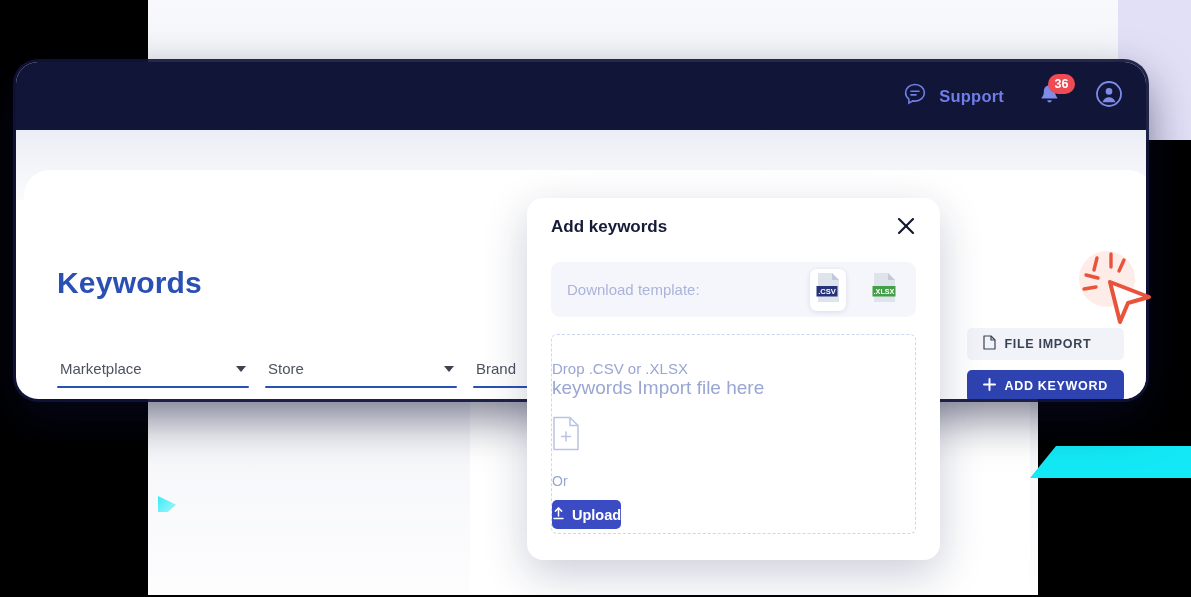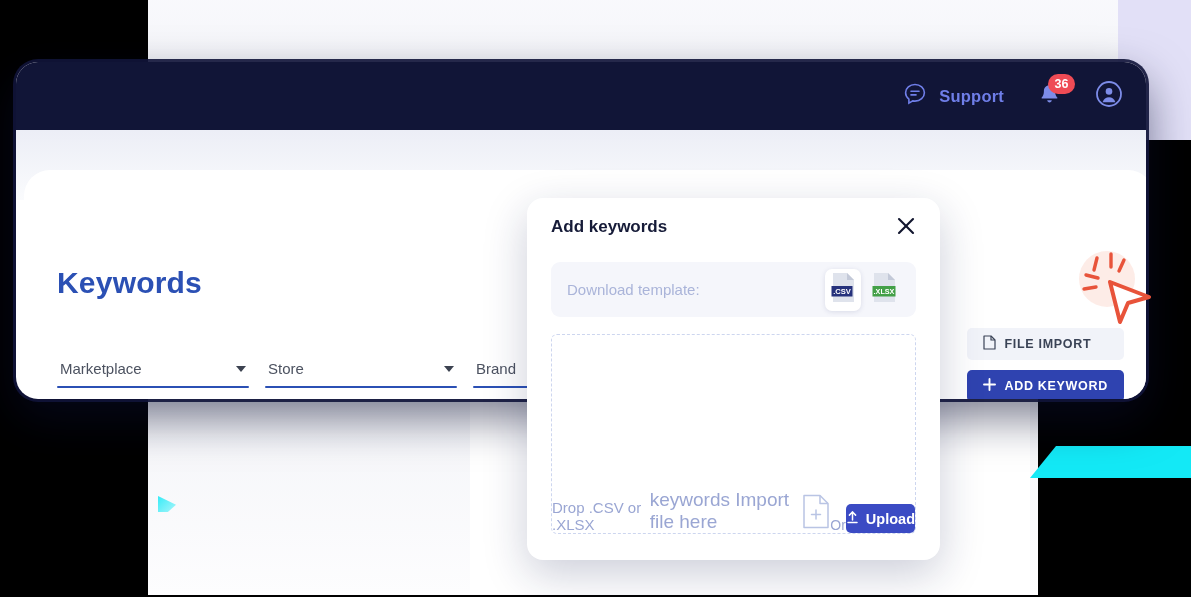--- a/index.html
+++ b/index.html
@@ -82,28 +82,28 @@
   .modal-head{position:relative;height:62px;}
   .modal-title{position:absolute;left:24px;top:19px;color:#161b38;font-size:17px;
                font-weight:700;}
   .modal-close{position:absolute;right:21px;top:17px;width:26px;height:26px;
                display:flex;align-items:center;justify-content:center;cursor:pointer;}
 
   .tmpl-box{position:absolute;left:24px;top:64px;width:365px;height:55px;
             background:#f5f6fb;border-radius:9px;display:flex;align-items:center;
             justify-content:space-between;padding:0 14px 0 16px;box-sizing:border-box;}
   .tmpl-label{color:#aab4d9;font-size:15px;}
-  .tmpl-icons{display:flex;align-items:center;gap:5px;}
+  .tmpl-icons{display:flex;align-items:center;gap:20px;}
   .ic-chip{width:36px;height:42px;display:flex;align-items:center;justify-content:center;
            border-radius:7px;cursor:pointer;}
   .ic-chip.hl{background:#ffffff;box-shadow:0 1px 5px rgba(40,50,110,.13);}
 
   .dropzone{position:absolute;left:24px;top:136px;width:365px;height:200px;
             border:1.6px dashed #cdd6ef;border-radius:6px;box-sizing:border-box;
-            display:flex;flex-direction:row;align-items:flex-end;cursor:pointer;}
+            display:flex;flex-direction:column;align-items:flex-start;cursor:pointer;}
   .dz-l1{color:#9aa6d3;font-size:15px;margin-top:25px;}
   .dz-l2{color:#9aa6d3;font-size:19px;}
   .dz-file{margin-top:17px;}
   .dz-or{color:#9aa6d3;font-size:14px;margin-top:18px;}
   .btn-upload{margin-top:11px;background:#3b4bc4;color:#fff;border:none;border-radius:5px;
               height:29px;padding:0 0;font-size:14.5px;font-weight:600;display:flex;
               align-items:center;gap:7px;cursor:pointer;
               font-family:"Liberation Sans",sans-serif;}
 
   

